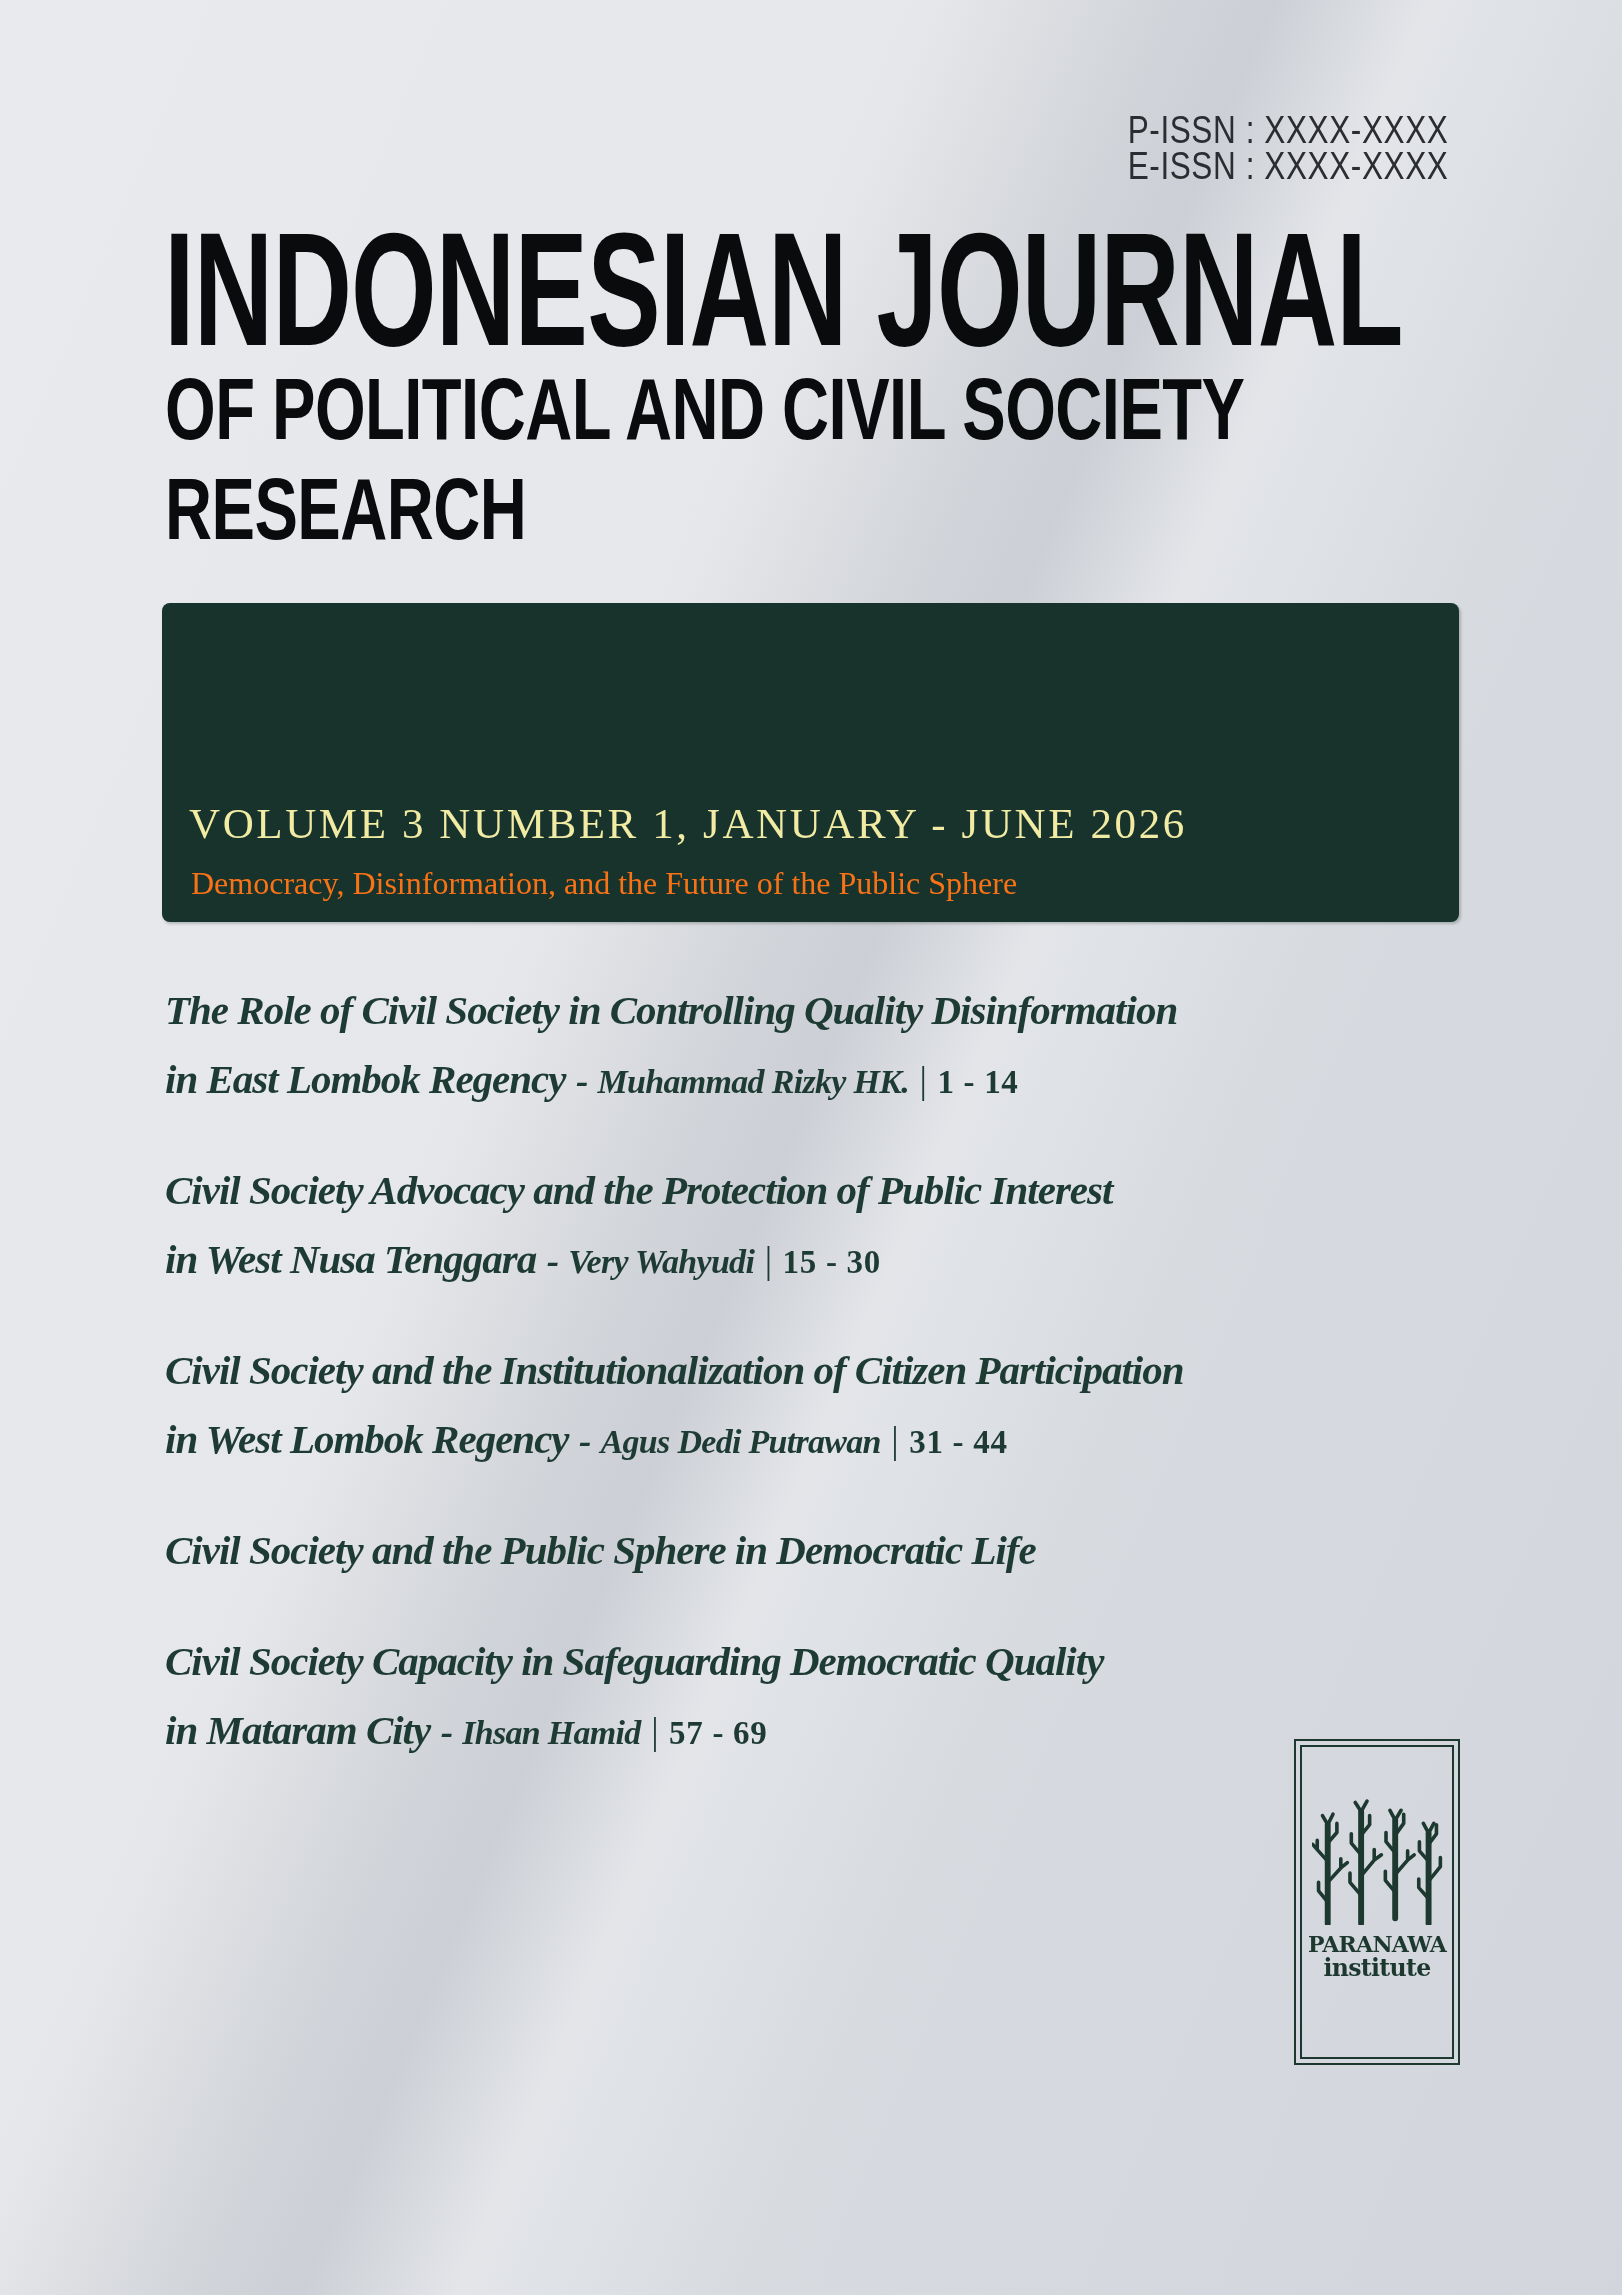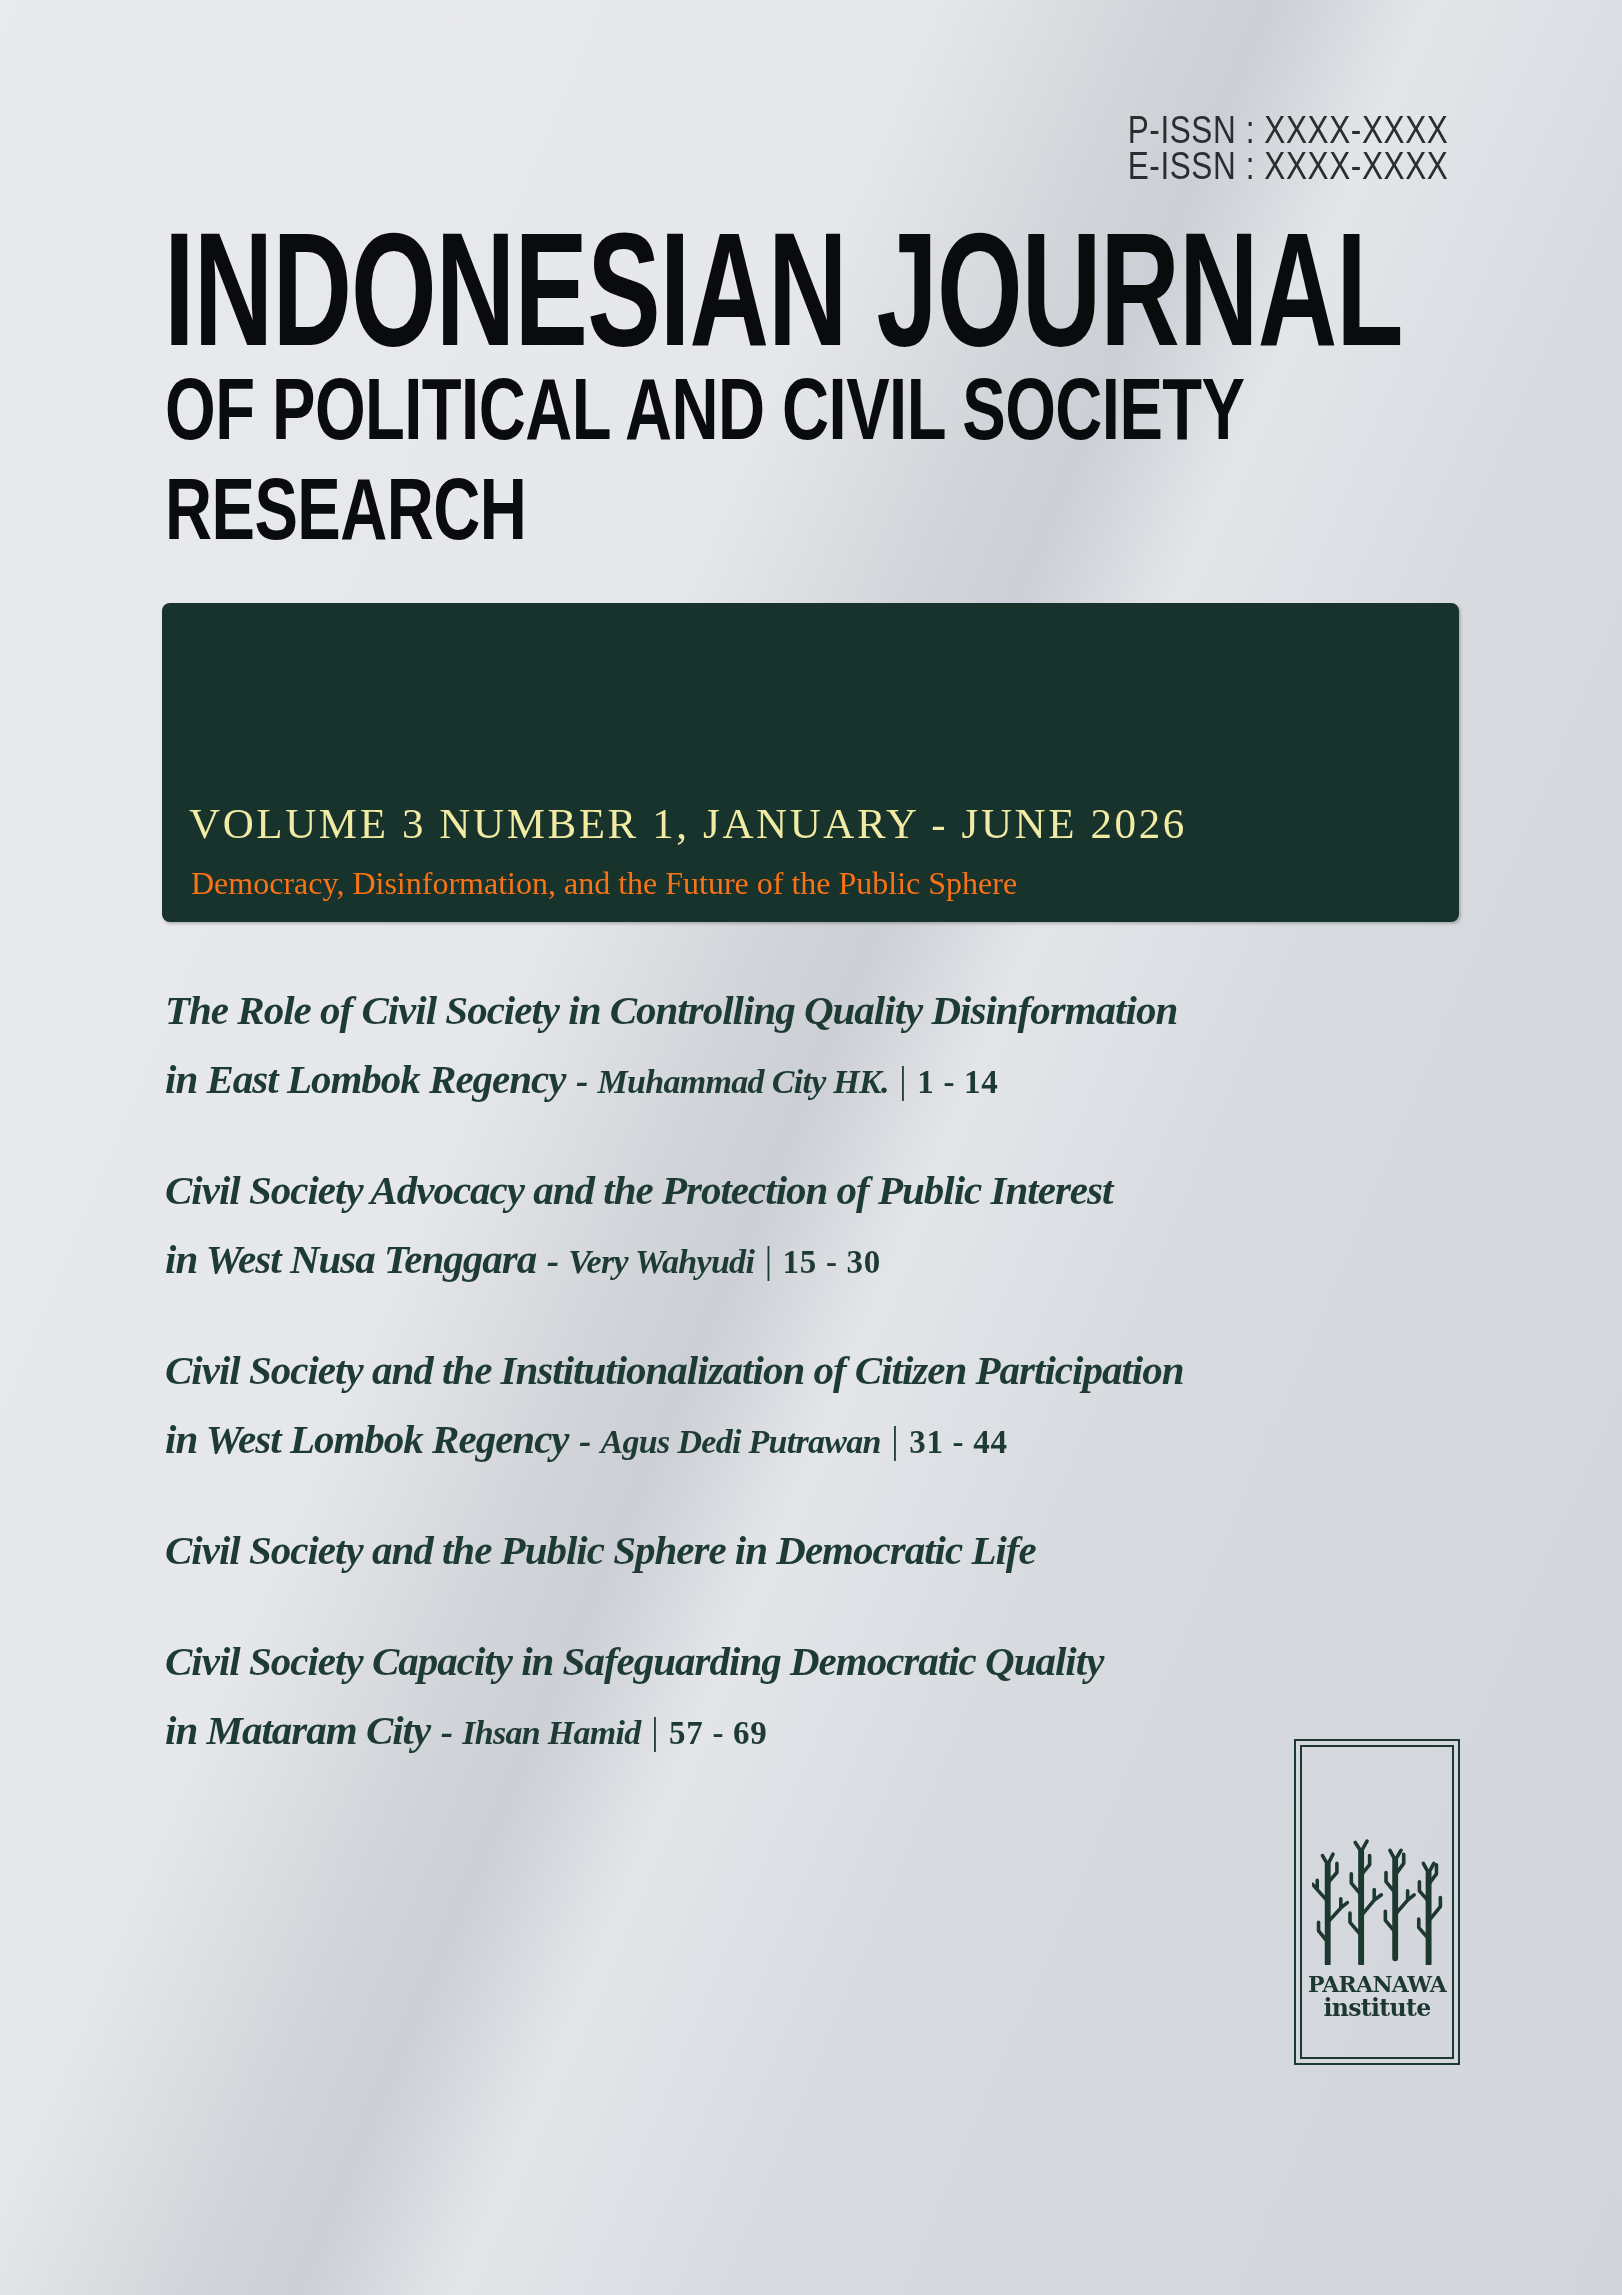--- a/index.html
+++ b/index.html
@@ -57,21 +57,21 @@
   .toc-entry .pages{font-style:normal;font-weight:700;font-size:33px;letter-spacing:0.7px;}
   
   .logo-box{
     position:absolute;left:1294px;top:1739px;width:166px;height:326px;
     border:2px solid #1d382f;box-sizing:border-box;
   }
   .logo-inner{
     position:absolute;left:3.9px;top:3.9px;right:3.9px;bottom:3.9px;
     border:2.6px solid #1d382f;box-sizing:border-box;
     display:flex;flex-direction:column;align-items:center;
-    padding-top:77px;
+    padding-top:37px;
   }
   .logo-trees{width:131px;height:141px;}
   .logo-name{
     font-family:"DejaVu Serif",serif;font-weight:700;color:#1d382f;
     font-size:22px;letter-spacing:-0.7px;margin-top:7.9px;line-height:1;white-space:nowrap;
   }
   .logo-subname{
     font-family:"DejaVu Serif",serif;font-weight:700;color:#1d382f;
     font-size:23.6px;letter-spacing:-0.7px;margin-top:2.6px;line-height:1;white-space:nowrap;
   }
@@ -92,21 +92,21 @@
 
   <div class="banner">
     <div class="vol">VOLUME 3 NUMBER 1, JANUARY - JUNE 2026</div>
     <div class="theme">Democracy, Disinformation, and the Future of the Public Sphere</div>
   </div>
 
   <div class="toc">
 
     <div class="toc-entry">
       <div class="l1">The Role of Civil Society in Controlling Quality Disinformation</div>
-      <div class="l2"><span class="cont">in East Lombok Regency</span><span class="dash">-</span><span class="author">Muhammad City HK.</span><span class="pipe">|</span><span class="pages">1 - 14</span></div>
+      <div class="l2"><span class="cont">in East Lombok Regency</span><span class="dash">-</span><span class="author">Muhammad Rizky HK.</span><span class="pipe">|</span><span class="pages">1 - 14</span></div>
     </div>
 
     <div class="toc-entry">
       <div class="l1">Civil Society Advocacy and the Protection of Public Interest</div>
       <div class="l2"><span class="cont">in West Nusa Tenggara</span><span class="dash">-</span><span class="author">Very Wahyudi</span><span class="pipe">|</span><span class="pages">15 - 30</span></div>
     </div>
 
     <div class="toc-entry">
       <div class="l1">Civil Society and the Institutionalization of Citizen Participation</div>
       <div class="l2"><span class="cont">in West Lombok Regency</span><span class="dash">-</span><span class="author">Agus Dedi Putrawan</span><span class="pipe">|</span><span class="pages">31 - 44</span></div>

